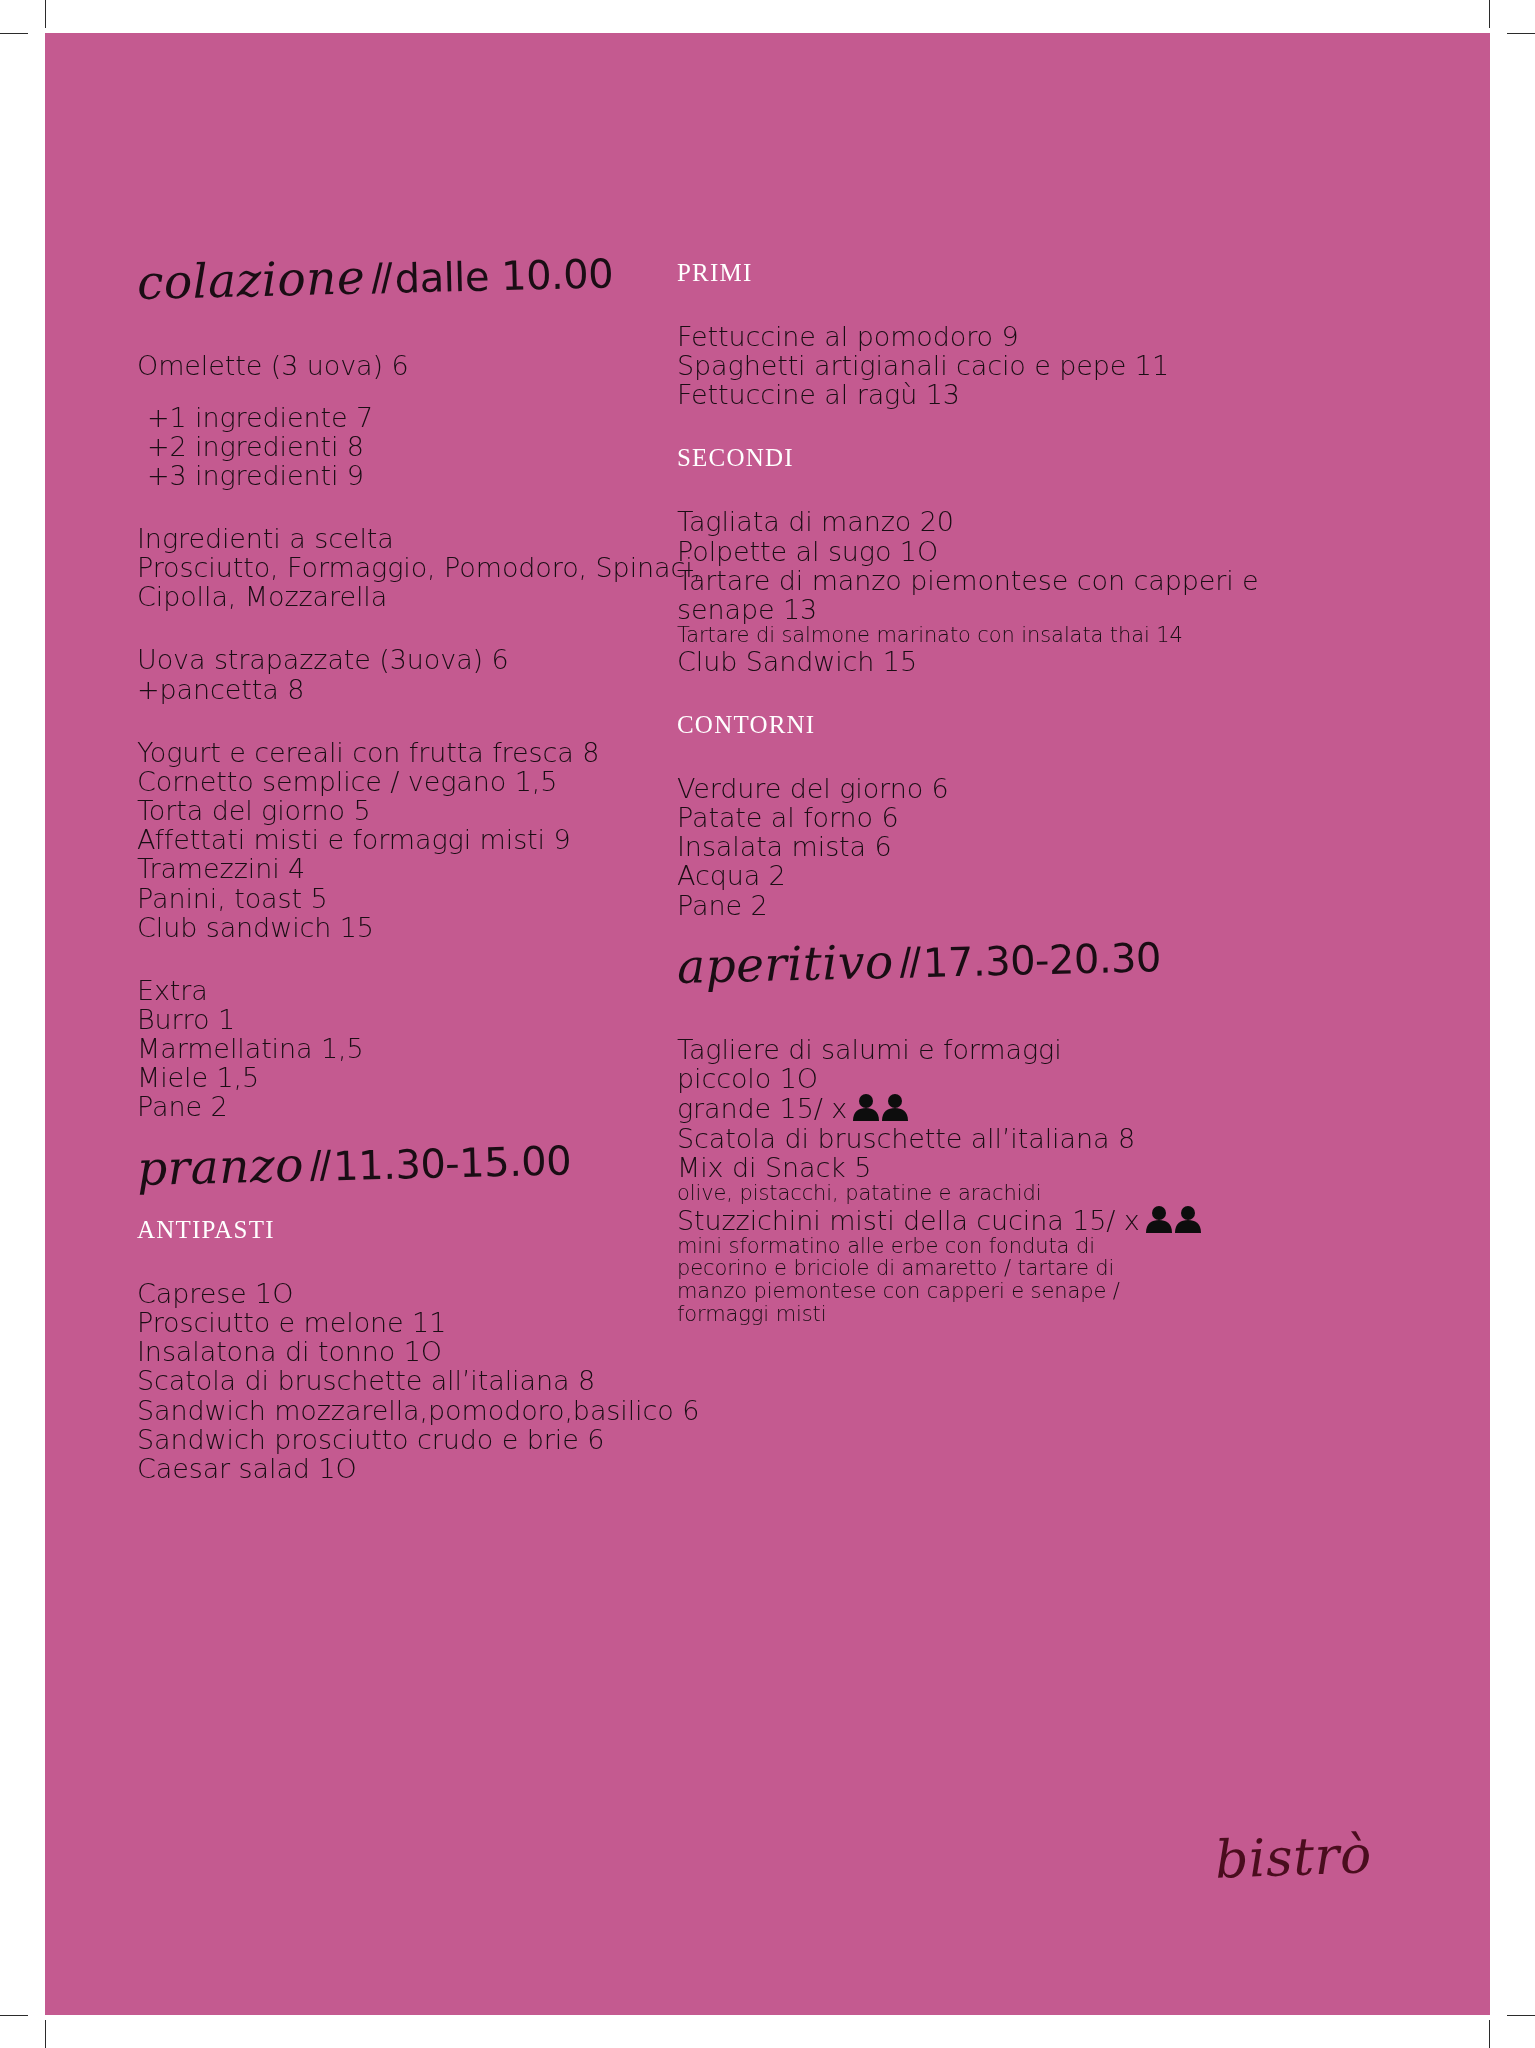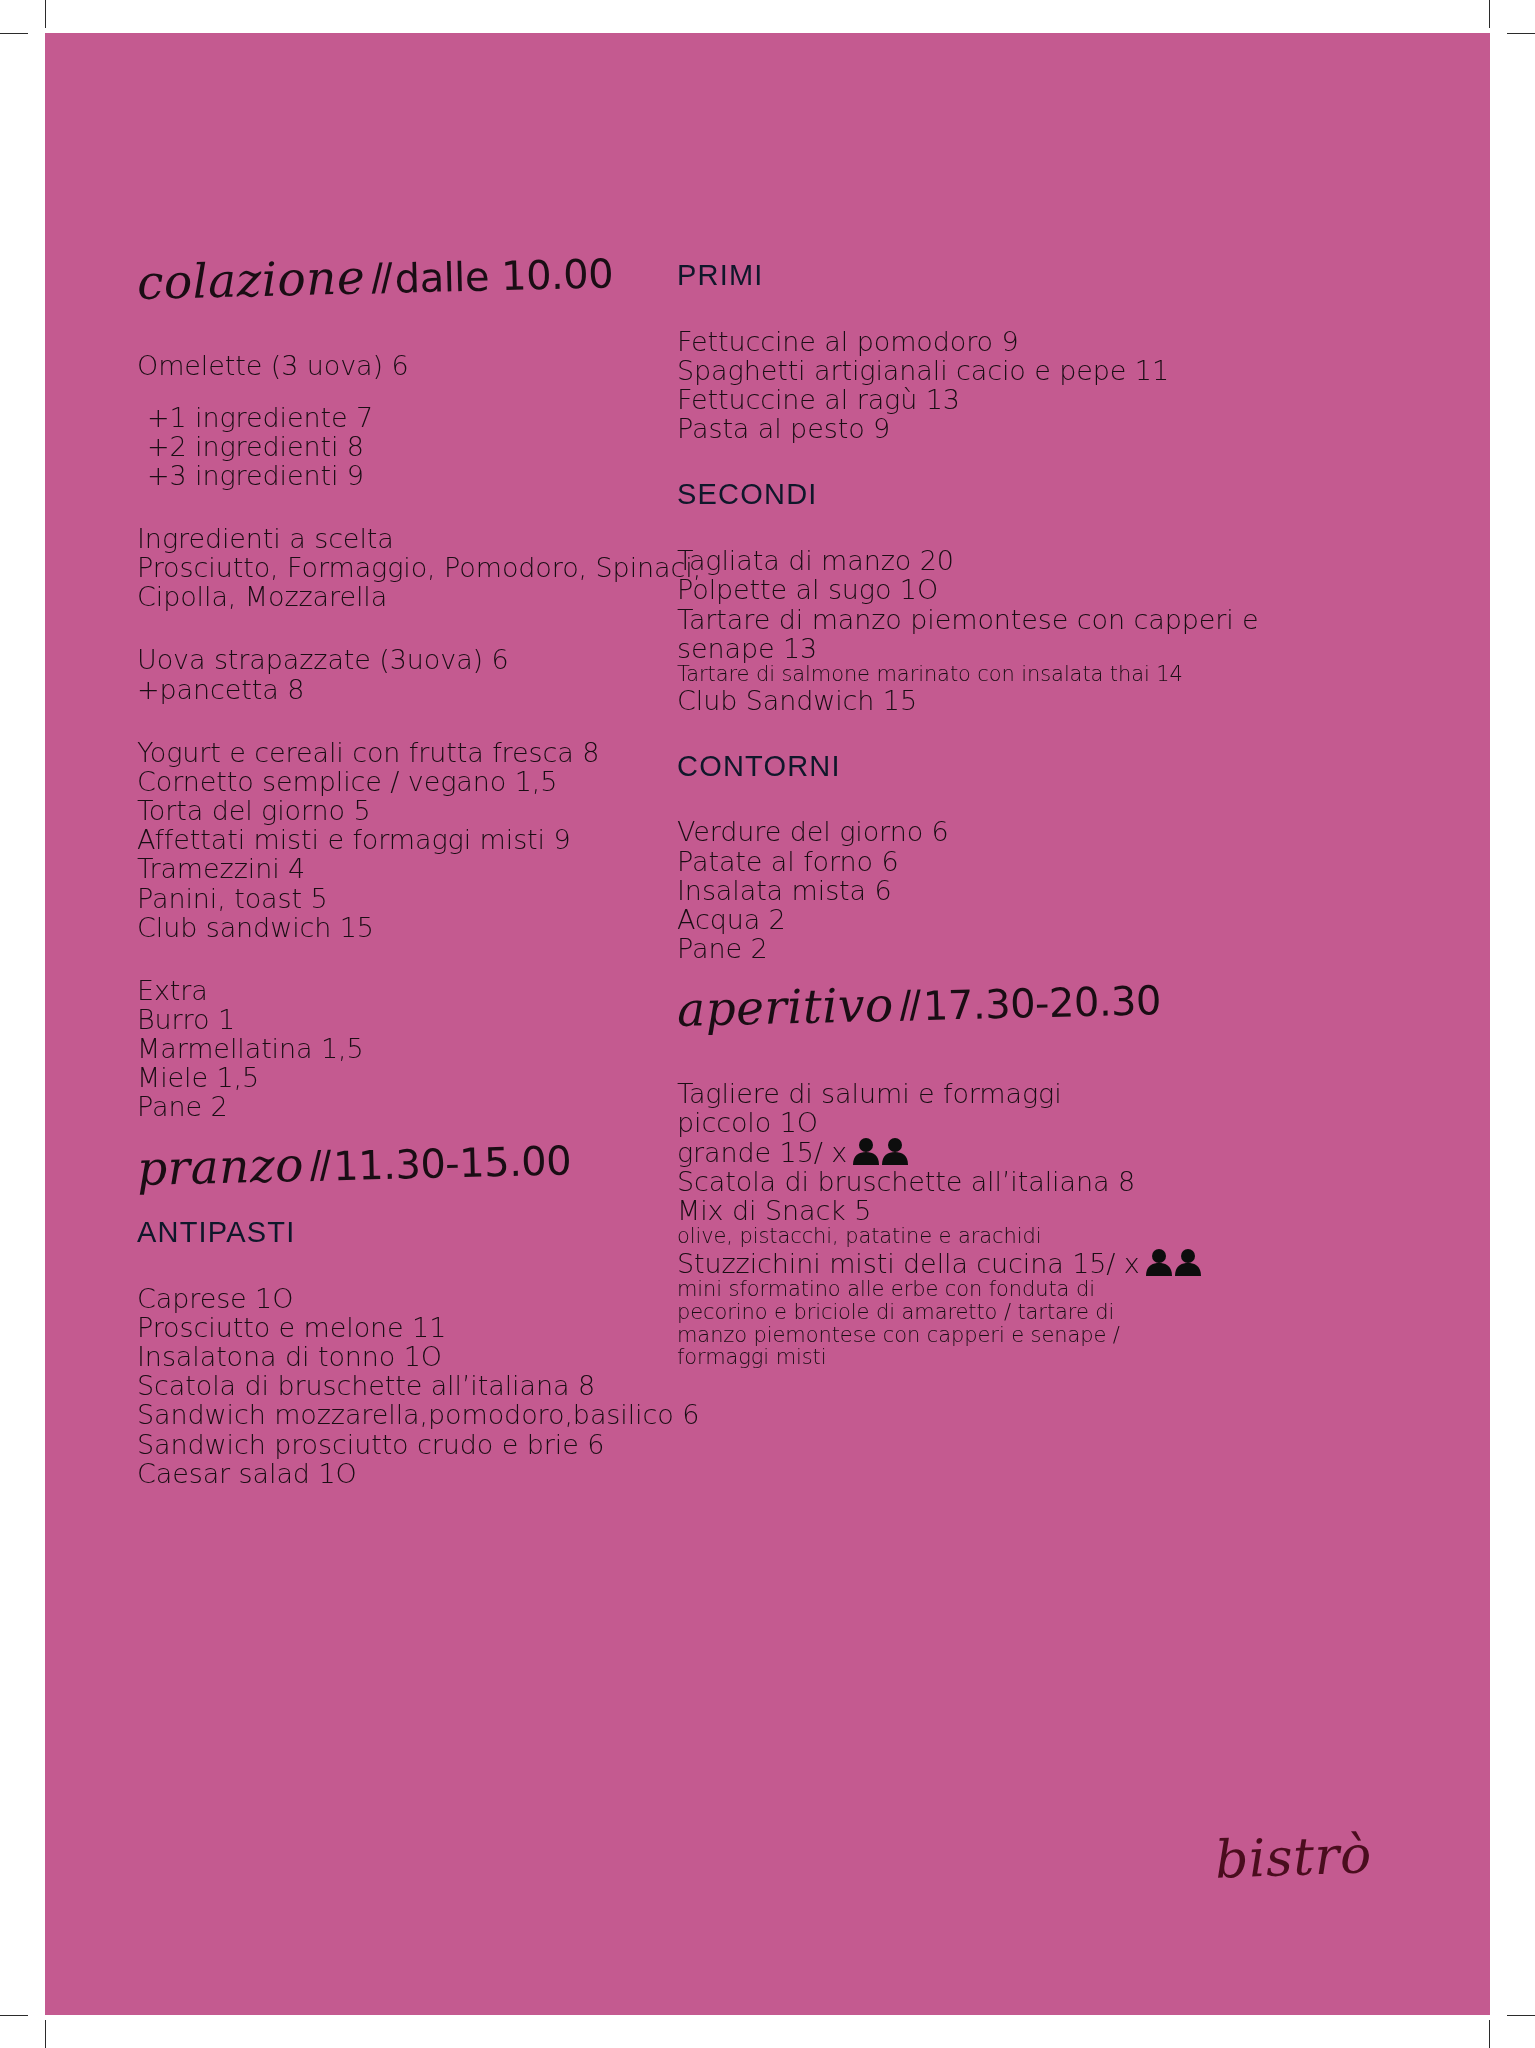--- a/index.html
+++ b/index.html
@@ -66,25 +66,25 @@
   }
   .script .time {
     font-style: normal;
     font-family: "DejaVu Sans", sans-serif;
     font-size: 40px;
     letter-spacing: -0.5px;
   }
 
   
   .cat {
-    font-family: Liberation Sans, sans-serif;
+    font-family: Liberation Serif, serif;
     font-weight: 300;
-    font-size: 29px;
+    font-size: 25px;
     letter-spacing: 1.2px;
-    color: #0f172a;
+    color: #ffffff;
     line-height: 1.2;
   }
 
   
   .line {
     font-family: "DejaVu Sans", sans-serif;
     font-weight: 300;
     font-size: 27px;
     line-height: 1.08;
     color: #1a0d14;
@@ -205,21 +205,20 @@
 
     <div class="col right">
 
       <div class="cat">PRIMI</div>
 
       <div class="gap-m"></div>
 
       <div class="line">Fettuccine al pomodoro 9</div>
       <div class="line">Spaghetti artigianali cacio e pepe 11</div>
       <div class="line">Fettuccine al ragù 13</div>
-      <div class="line">Pasta al pesto 9</div>
 
       <div class="gap-m"></div>
 
       <div class="cat">SECONDI</div>
 
       <div class="gap-m"></div>
 
       <div class="line">Tagliata di manzo 20</div>
       <div class="line">Polpette al sugo 1O</div>
       <div class="line">Tartare di manzo piemontese con capperi e</div>

